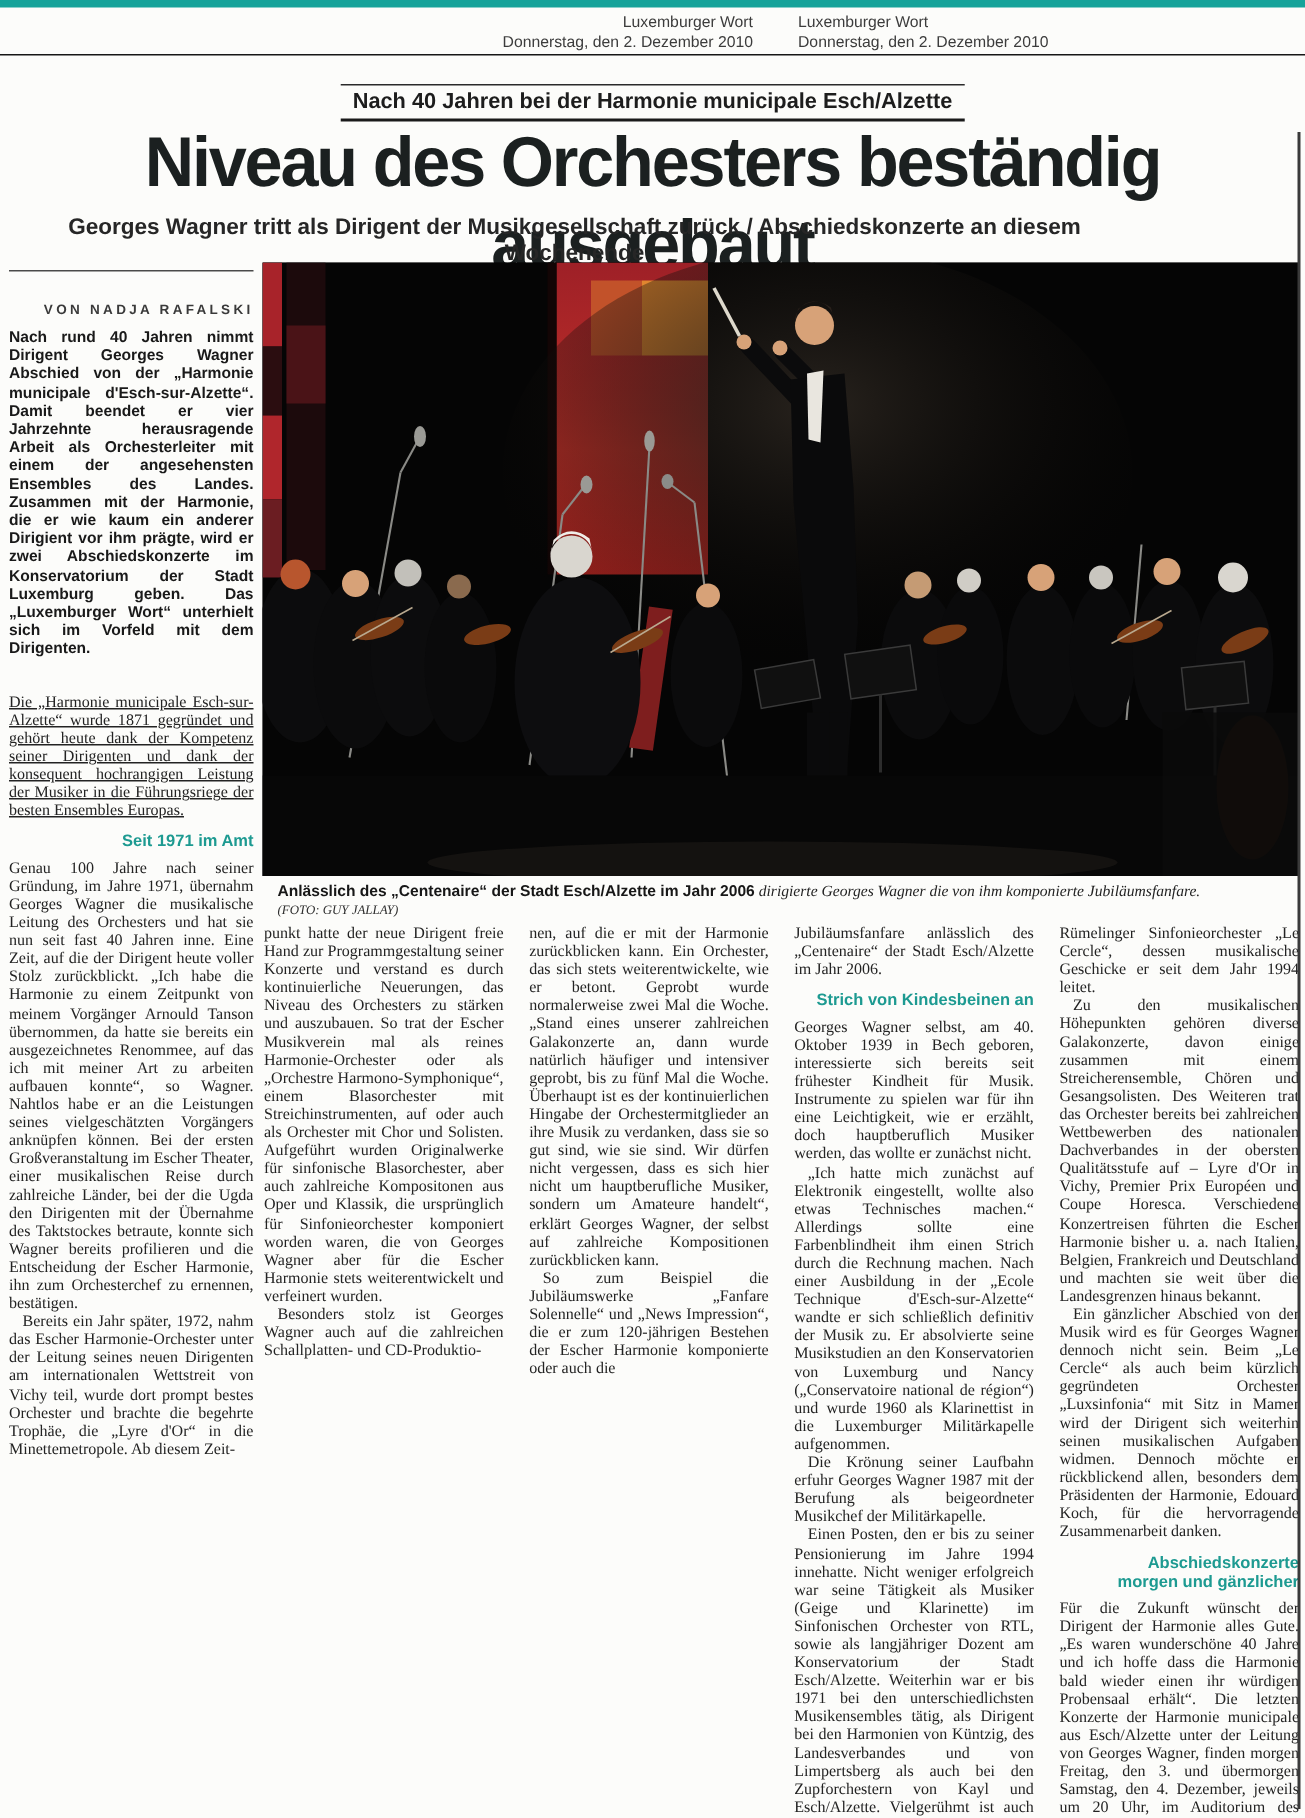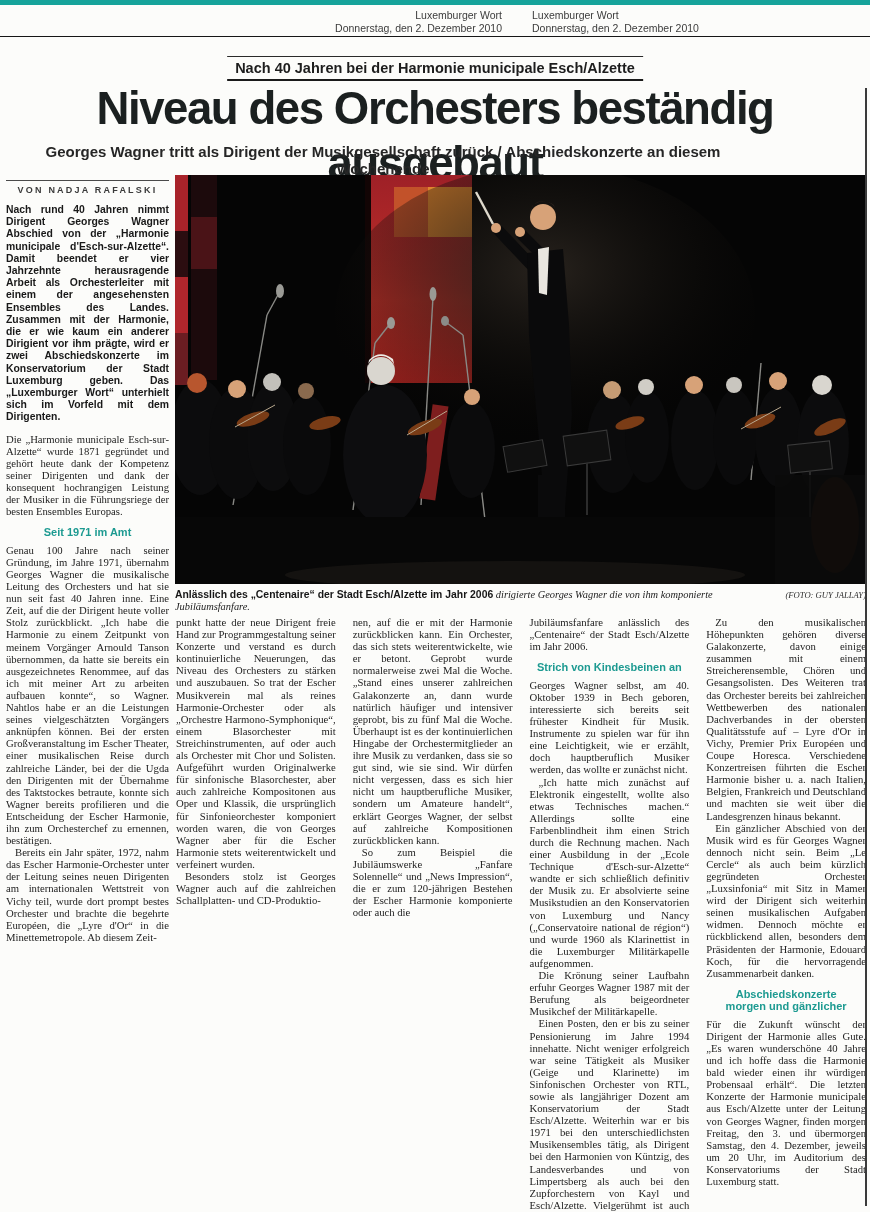--- a/index.html
+++ b/index.html
@@ -20,34 +20,34 @@
     font-family:"Liberation Sans", sans-serif;font-weight:bold;font-size:14.5px;color:#1d1d1d;
     padding:3px 8px 3px;border-top:1px solid #2a2a2a;border-bottom:2.2px solid #1a1a1a;white-space:nowrap;}
   .headline{position:absolute;top:80px;left:0;width:870px;text-align:center;
     font-family:"Liberation Sans", sans-serif;font-weight:bold;font-size:47px;
     letter-spacing:-1.5px;color:#1b2020;transform:scaleX(.97);}
   .subheadline{position:absolute;top:143px;left:0;width:766px;text-align:center;
     font-family:"Liberation Sans", sans-serif;font-weight:bold;font-size:15px;color:#262626;}
 
   .leftcol{position:absolute;left:6px;top:180px;width:163px;}
   .byline{font-family:"Liberation Sans", sans-serif;font-weight:bold;font-size:9px;
-    letter-spacing:2.2px;text-align:center;color:#3a3a3a;
-    border-top:1.2px solid #4a4a4a;padding:4px 0 3px;}
+    letter-spacing:2.2px;text-align:right;color:#3a3a3a;
+    border-top:1.2px solid #4a4a4a;padding:20px 0 3px;}
   .lead{font-family:"Liberation Sans", sans-serif;font-weight:bold;font-size:10.4px;
     line-height:12.2px;text-align:justify;color:#191919;margin:6px 0 0;}
   p.serif{font-size:10.7px;line-height:12.1px;text-align:justify;margin:0;color:#232323;}
-  p.serif.first{margin-top:9px;}
+  p.serif.first{margin-top:22px;text-decoration:underline;}
   p.serif.indent{text-indent:9px;}
   .colhead{font-family:"Liberation Sans", sans-serif;font-weight:bold;font-size:11px;
-    line-height:12.5px;color:#1d9a91;text-align:center;margin:9px 0 5px;}
+    line-height:12.5px;color:#1d9a91;text-align:right;margin:9px 0 5px;}
 
   .photo{position:absolute;left:175px;top:175px;width:691px;height:409px;background:#040404;}
   .photo svg{display:block;}
 
-  .caption{position:absolute;left:175px;top:589px;width:691px;display:flex;align-items:baseline;}
+  .caption{position:absolute;left:175px;top:589px;width:691px;display:flex;align-items:baseline;flex-direction:column;}
   .cap-main{flex:1;font-size:10.4px;line-height:12px;}
   .cap-bold{font-family:"Liberation Sans", sans-serif;font-weight:bold;color:#171717;}
   .cap-italic{font-style:italic;color:#222;}
   .credit{margin-left:10px;white-space:nowrap;font-style:italic;font-size:8.6px;color:#2e2e2e;}
 
   .cols{position:absolute;left:176px;top:616px;width:690px;display:flex;gap:17px;}
   .col{width:164px;}
 
   .scan-edge{position:absolute;left:865px;top:88px;width:1.6px;height:1118px;background:#3a3a3a;}
 </style>
@@ -71,21 +71,21 @@
 <div class="kicker">Nach 40 Jahren bei der Harmonie municipale Esch/Alzette</div>
 <h1 class="headline" style="margin:0;">Niveau des Orchesters beständig ausgebaut</h1>
 <div class="subheadline">Georges Wagner tritt als Dirigent der Musikgesellschaft zurück / Abschiedskonzerte an diesem Wochenende</div>
 
 <div class="leftcol">
   <div class="byline">VON NADJA RAFALSKI</div>
   <p class="lead">Nach rund 40 Jahren nimmt Dirigent Georges Wagner Abschied von der „Harmonie municipale d'Esch-sur-Alzette“. Damit beendet er vier Jahrzehnte herausragende Arbeit als Orchesterleiter mit einem der angesehensten Ensembles des Landes. Zusammen mit der Harmonie, die er wie kaum ein anderer Dirigient vor ihm prägte, wird er zwei Abschiedskonzerte im Konservatorium der Stadt Luxemburg geben. Das „Luxemburger Wort“ unterhielt sich im Vorfeld mit dem Dirigenten.</p>
   <p class="serif first">Die „Harmonie municipale Esch-sur-Alzette“ wurde 1871 gegründet und gehört heute dank der Kompetenz seiner Dirigenten und dank der konsequent hochrangigen Leistung der Musiker in die Führungsriege der besten Ensembles Europas.</p>
   <div class="colhead">Seit 1971 im Amt</div>
   <p class="serif">Genau 100 Jahre nach seiner Gründung, im Jahre 1971, übernahm Georges Wagner die musikalische Leitung des Orchesters und hat sie nun seit fast 40 Jahren inne. Eine Zeit, auf die der Dirigent heute voller Stolz zurückblickt. „Ich habe die Harmonie zu einem Zeitpunkt von meinem Vorgänger Arnould Tanson übernommen, da hatte sie bereits ein ausgezeichnetes Renommee, auf das ich mit meiner Art zu arbeiten aufbauen konnte“, so Wagner. Nahtlos habe er an die Leistungen seines vielgeschätzten Vorgängers anknüpfen können. Bei der ersten Großveranstaltung im Escher Theater, einer musikalischen Reise durch zahlreiche Länder, bei der die Ugda den Dirigenten mit der Übernahme des Taktstockes betraute, konnte sich Wagner bereits profilieren und die Entscheidung der Escher Harmonie, ihn zum Orchesterchef zu ernennen, bestätigen.</p>
-  <p class="serif indent">Bereits ein Jahr später, 1972, nahm das Escher Harmonie-Orchester unter der Leitung seines neuen Dirigenten am internationalen Wettstreit von Vichy teil, wurde dort prompt bestes Orchester und brachte die begehrte Européen, die „Lyre d'Or“ in die Minettemetropole. Ab diesem Zeit-</p>
+  <p class="serif indent">Bereits ein Jahr später, 1972, nahm das Escher Harmonie-Orchester unter der Leitung seines neuen Dirigenten am internationalen Wettstreit von Vichy teil, wurde dort prompt bestes Orchester und brachte die begehrte Trophäe, die „Lyre d'Or“ in die Minettemetropole. Ab diesem Zeit-</p>
 </div>
 
 <div class="photo">
   <svg width="691" height="409" viewBox="0 0 691 409" xmlns="http://www.w3.org/2000/svg">
     <defs>
       <linearGradient id="redgrad" x1="0" y1="0" x2="0" y2="1">
         <stop offset="0" stop-color="#9e2027"></stop>
         <stop offset="0.6" stop-color="#c23028"></stop>
         <stop offset="1" stop-color="#a8231f"></stop>
       </linearGradient>
@@ -221,20 +221,21 @@
   </div>
   <div class="col">
     <p class="serif">Jubiläumsfanfare anlässlich des „Centenaire“ der Stadt Esch/Alzette im Jahr 2006.</p>
     <div class="colhead">Strich von Kindesbeinen an</div>
     <p class="serif">Georges Wagner selbst, am 40. Oktober 1939 in Bech geboren, interessierte sich bereits seit frühester Kindheit für Musik. Instrumente zu spielen war für ihn eine Leichtigkeit, wie er erzählt, doch hauptberuflich Musiker werden, das wollte er zunächst nicht.</p>
     <p class="serif indent">„Ich hatte mich zunächst auf Elektronik eingestellt, wollte also etwas Technisches machen.“ Allerdings sollte eine Farbenblindheit ihm einen Strich durch die Rechnung machen. Nach einer Ausbildung in der „Ecole Technique d'Esch-sur-Alzette“ wandte er sich schließlich definitiv der Musik zu. Er absolvierte seine Musikstudien an den Konservatorien von Luxemburg und Nancy („Conservatoire national de région“) und wurde 1960 als Klarinettist in die Luxemburger Militärkapelle aufgenommen.</p>
     <p class="serif indent">Die Krönung seiner Laufbahn erfuhr Georges Wagner 1987 mit der Berufung als beigeordneter Musikchef der Militärkapelle.</p>
     <p class="serif indent">Einen Posten, den er bis zu seiner Pensionierung im Jahre 1994 innehatte. Nicht weniger erfolgreich war seine Tätigkeit als Musiker (Geige und Klarinette) im Sinfonischen Orchester von RTL, sowie als langjähriger Dozent am Konservatorium der Stadt Esch/Alzette. Weiterhin war er bis 1971 bei den unterschiedlichsten Musikensembles tätig, als Dirigent bei den Harmonien von Küntzig, des Landesverbandes und von Limpertsberg als auch bei den Zupforchestern von Kayl und Esch/Alzette. Vielgerühmt ist auch sein Einsatz beim</p>
   </div>
   <div class="col">
+    <p class="serif">Rümelinger Sinfonieorchester „Le Cercle“, dessen musikalische Geschicke er seit dem Jahr 1994 leitet.</p>
     <p class="serif indent">Zu den musikalischen Höhepunkten gehören diverse Galakonzerte, davon einige zusammen mit einem Streicherensemble, Chören und Gesangsolisten. Des Weiteren trat das Orchester bereits bei zahlreichen Wettbewerben des nationalen Dachverbandes in der obersten Qualitätsstufe auf – Lyre d'Or in Vichy, Premier Prix Européen und Coupe Horesca. Verschiedene Konzertreisen führten die Escher Harmonie bisher u. a. nach Italien, Belgien, Frankreich und Deutschland und machten sie weit über die Landesgrenzen hinaus bekannt.</p>
     <p class="serif indent">Ein gänzlicher Abschied von der Musik wird es für Georges Wagner dennoch nicht sein. Beim „Le Cercle“ als auch beim kürzlich gegründeten Orchester „Luxsinfonia“ mit Sitz in Mamer wird der Dirigent sich weiterhin seinen musikalischen Aufgaben widmen. Dennoch möchte er rückblickend allen, besonders dem Präsidenten der Harmonie, Edouard Koch, für die hervorragende Zusammenarbeit danken.</p>
     <div class="colhead">
       <div>Abschiedskonzerte</div>
       <div>morgen und gänzlicher</div>
     </div>
     <p class="serif">Für die Zukunft wünscht der Dirigent der Harmonie alles Gute. „Es waren wunderschöne 40 Jahre und ich hoffe dass die Harmonie bald wieder einen ihr würdigen Probensaal erhält“. Die letzten Konzerte der Harmonie municipale aus Esch/Alzette unter der Leitung von Georges Wagner, finden morgen Freitag, den 3. und übermorgen Samstag, den 4. Dezember, jeweils um 20 Uhr, im Auditorium des Konservatoriums der Stadt Luxemburg statt.</p>
   </div>
 </div>
 

